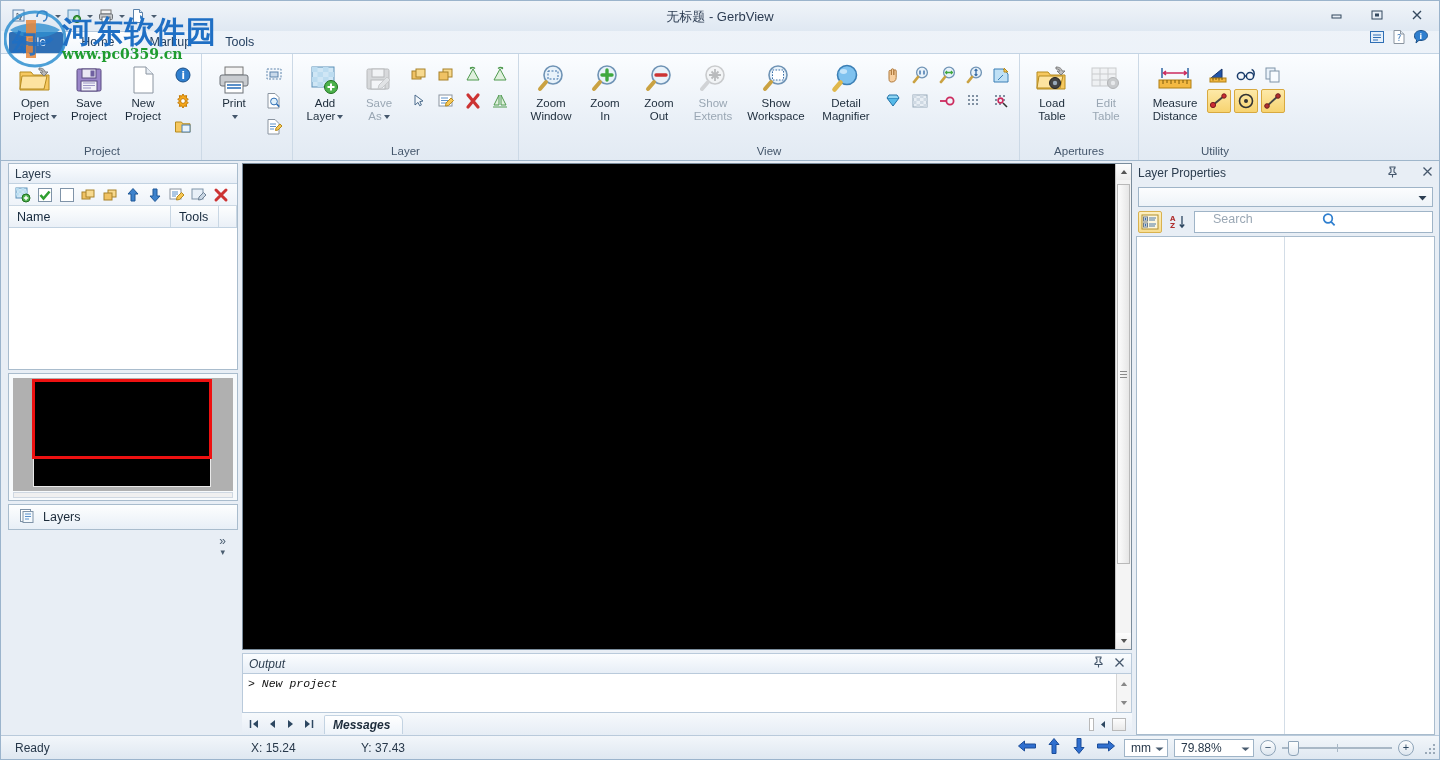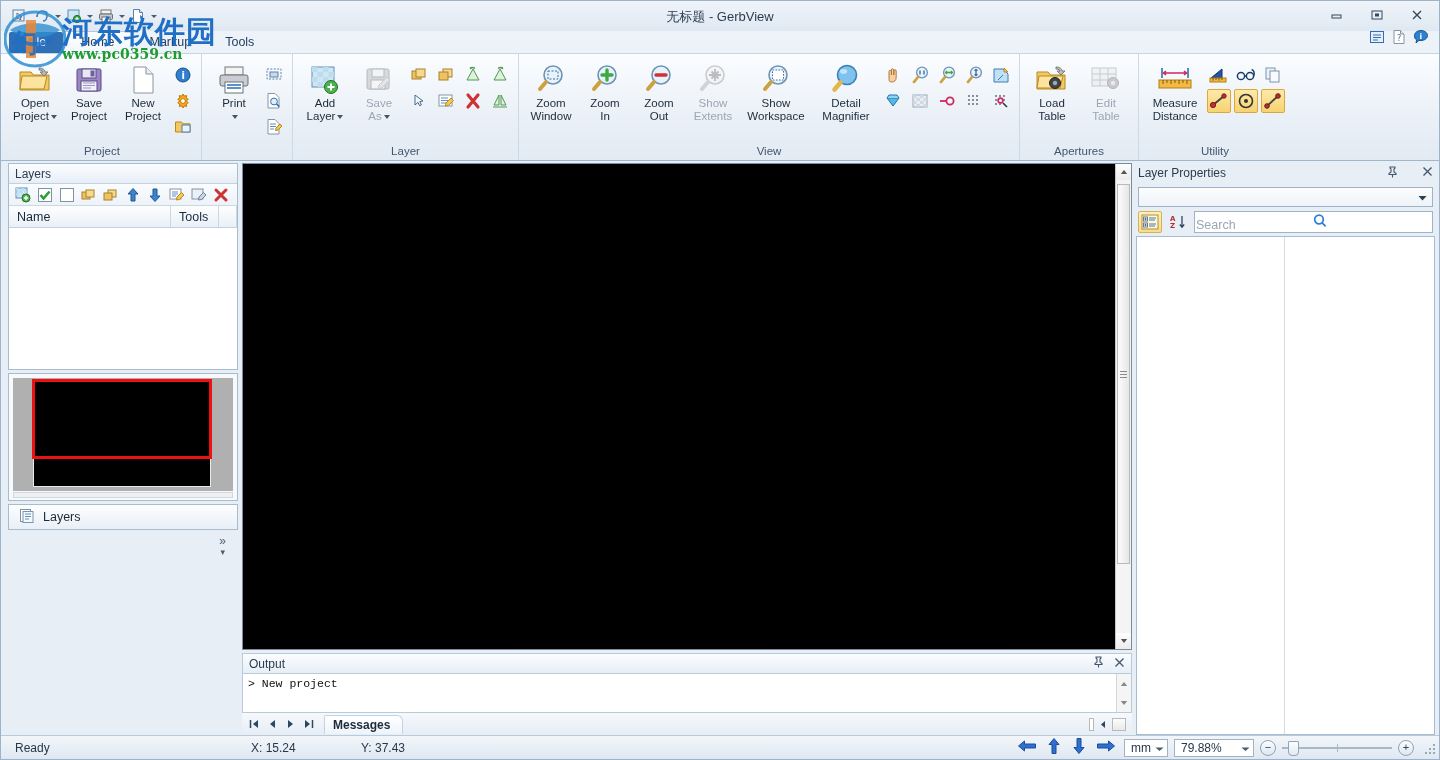--- a/index.html
+++ b/index.html
@@ -137,21 +137,21 @@
   .sc-arrow { height: 16px; display: flex; align-items: center; justify-content: center; background: linear-gradient(#fdfdfd,#ececec); }
   .sc-track { flex: 1; position: relative; background: #f4f4f4; }
   .sc-thumb {
     position: absolute; left: 1px; right: 1px; top: 4px; height: 380px;
     background: linear-gradient(90deg,#fdfdfd,#e6e6e6); border: 1px solid #b9b9b9;
     display: flex; align-items: center; justify-content: center;
   }
   .grip { width: 7px; }
   .grip i { display:block; height:1px; background:#8a8a8a; margin:2px 0; }
 
-  .output { height: 82px; flex: none; margin-top: 3px; display: flex; flex-direction: column; }
+  .output { height: 82px; flex: none; margin-top: 3px; display: flex; flex-direction: column; font-style: italic; }
   .out-hd { height: 20px; display: flex; align-items: center; padding: 0 6px; font-size: 12px; color: #2b3c4e;
     background: linear-gradient(#fbfdff,#e7eef6); border: 1px solid #b9cadb; border-bottom: none; }
   .out-hd .sp { flex: 1; }
   .out-body { flex: 1; display: flex; background: #fff; border: 1px solid #b9cadb; min-height: 0; }
   .out-text { flex: 1; padding: 3px 5px; font-family: "Liberation Mono", monospace; font-size: 11.5px; color: #111; }
   .out-scroll { width: 15px; background: #f5f5f5; border-left: 1px solid #d5d5d5; display: flex; flex-direction: column; }
   .out-scroll div { flex:1; display:flex; align-items:center; justify-content:center; }
   .out-tabs { height: 22px; flex: none; display: flex; align-items: center; gap: 2px; padding-left: 4px;
     background: linear-gradient(#f6f9fc,#e6edf5); }
   .navbtn { width: 16px; height: 16px; display: flex; align-items: center; justify-content: center; color: #2d4761; font-size: 9px; }
@@ -161,21 +161,21 @@
   .out-hsc { display: flex; align-items: center; gap: 1px; padding-right: 6px; }
 
   
   .rightdock { width: 305px; flex: none; padding: 2px 4px 0 2px; display: flex; flex-direction: column; }
   .lp-combo { height: 20px; margin: 4px 2px 0; background: linear-gradient(#fcfdfe,#eef3f8);
     border: 1px solid #9fb4c7; display: flex; align-items: center; justify-content: flex-end; padding-right: 5px; }
   .lp-tools { height: 26px; display: flex; align-items: center; gap: 4px; padding: 3px 2px 0; }
   .lp-btn { width: 24px; height: 22px; display: flex; align-items: center; justify-content: center;
     border: 1px solid transparent; border-radius: 2px; }
   .lp-btn.on { background: linear-gradient(#fdf0c2,#f7dd92); border-color: #d9b24f; }
-  .searchbox { flex: 1; height: 22px; background: #fff; border: 1px solid #9fb4c7; display: flex; align-items: flex-end; padding: 0 4px 0 1px; }
+  .searchbox { flex: 1; height: 22px; background: #fff; border: 1px solid #9fb4c7; display: flex; align-items: flex-start; padding: 0 4px 0 18px; }
   .searchbox span { flex: 1; color: #9aa7b4; font-size: 12.5px; }
   .lp-grid { flex: 1; margin-top: 3px; background: #fff; border: 1px solid #a9bccd; display: flex; min-height: 0; }
   .lp-col1 { width: 148px; border-right: 1px solid #d3dde7; }
   .lp-col2 { flex: 1; }
 
   
   .status {
     height: 24px; flex: none; display: flex; align-items: center;
     background: linear-gradient(#f2f6fa,#dfe8f1); border-top: 1px solid #b9cadb; font-size: 12px; color: #27384a;
   }

